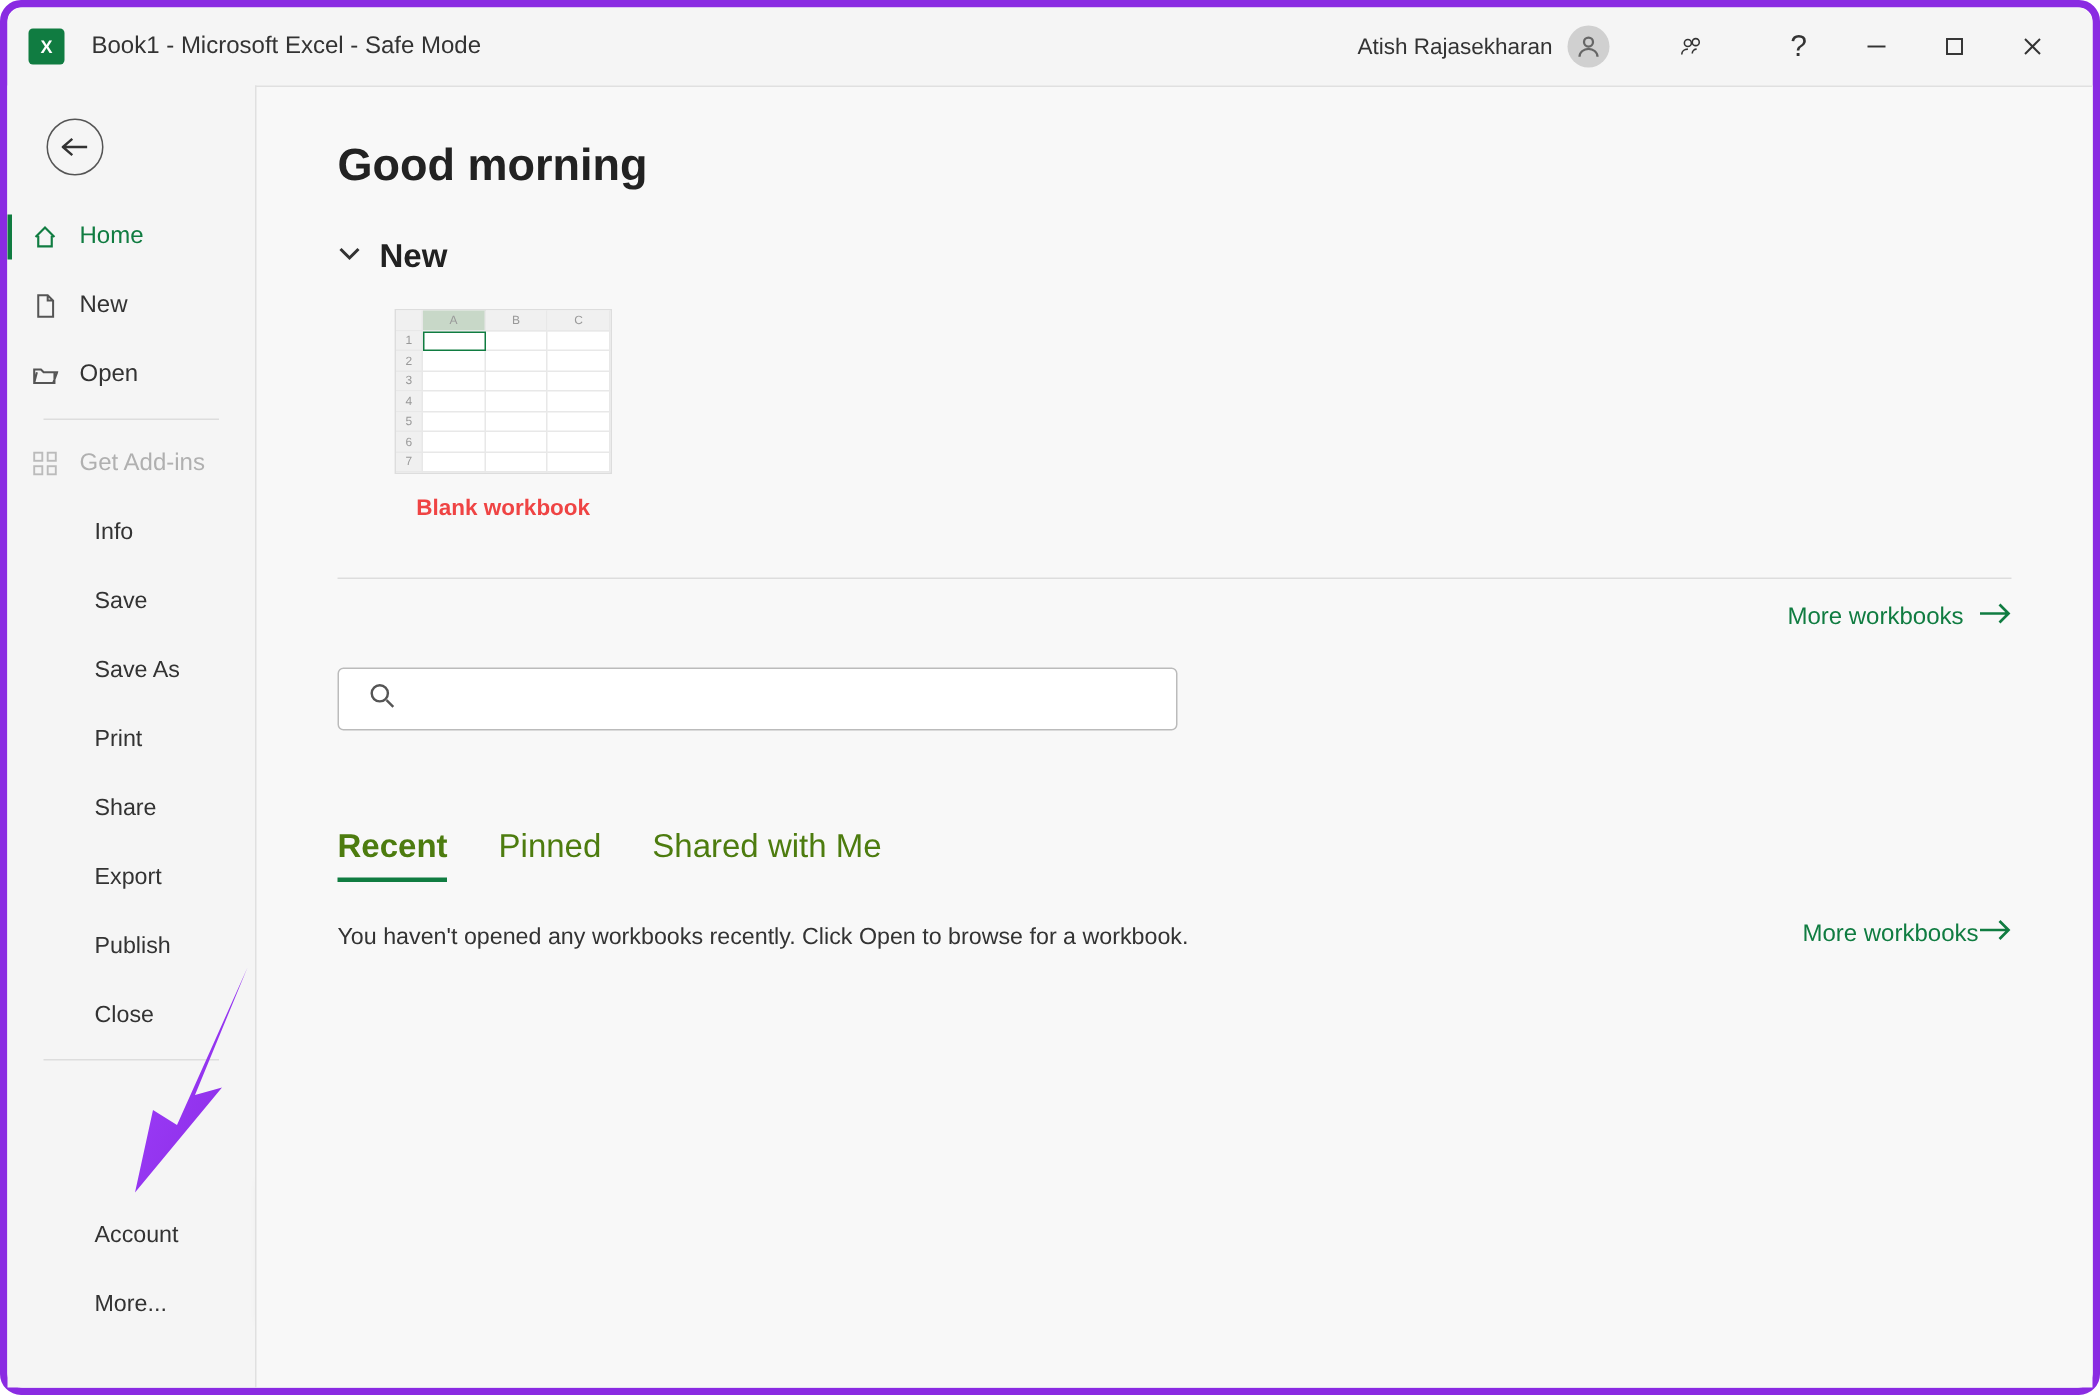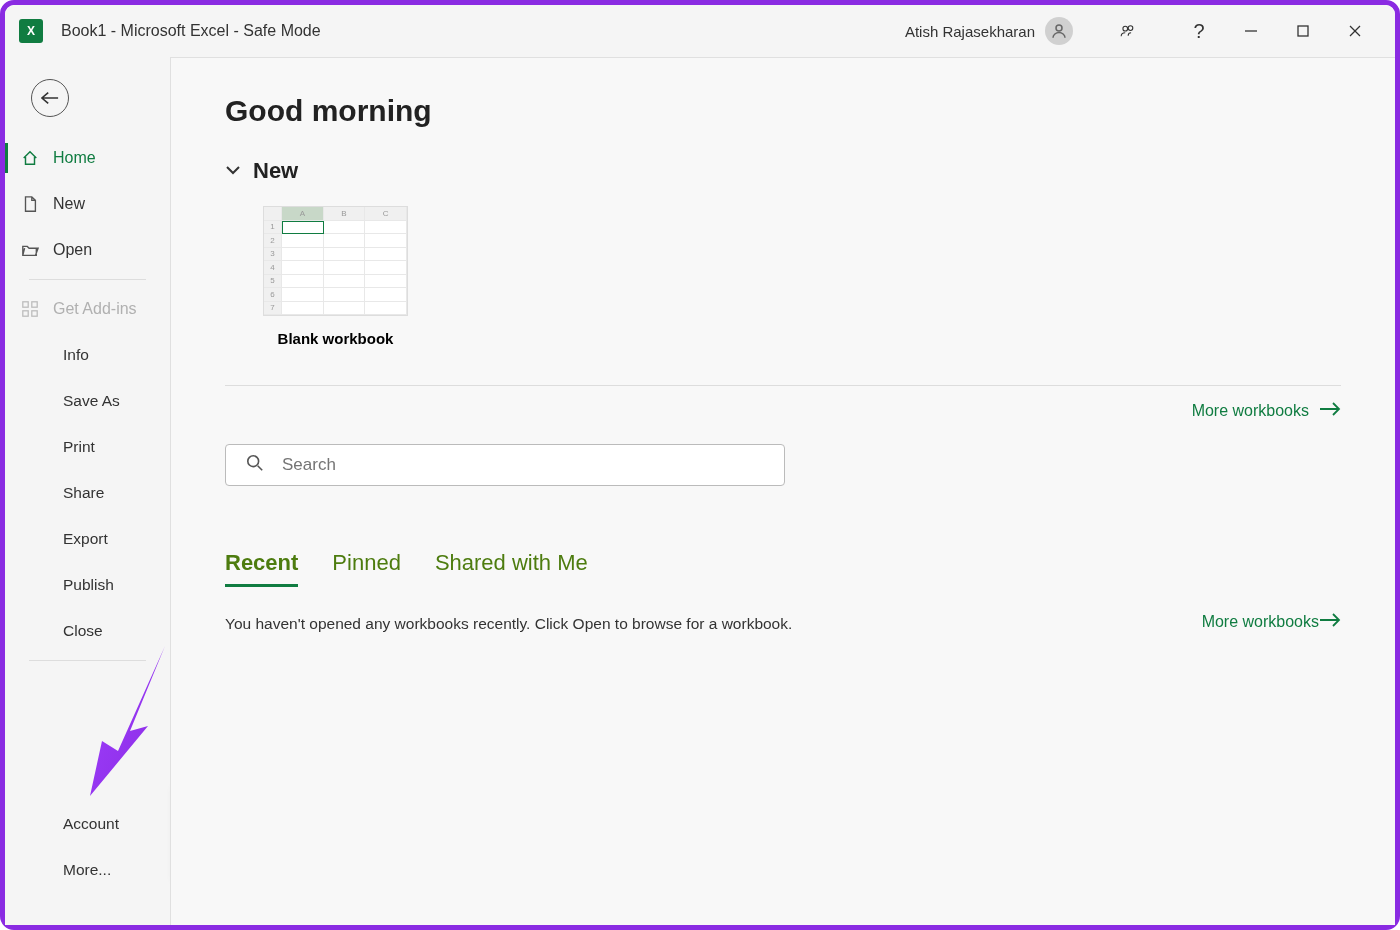--- a/index.html
+++ b/index.html
@@ -43,21 +43,21 @@
     .section-header .chev { margin-right: 12px; }
     .section-header h2 { font-size: 22px; font-weight: 600; color: #222; }
     
     .template-card { width: 145px; margin-left: 38px; cursor: pointer; }
     .template-thumb { width: 145px; height: 110px; background: #fff; border: 1px solid #ddd; position: relative; }
     .thumb-grid { display: grid; grid-template-columns: 18px 1fr 1fr 1fr; grid-template-rows: repeat(8, 1fr); width: 100%; height: 100%; }
     .thumb-cell { border-right: 1px solid #e8e8e8; border-bottom: 1px solid #e8e8e8; font-size: 8px; color: #999; display: flex; align-items: center; justify-content: center; }
     .thumb-cell.header { background: #f0f0f0; font-weight: 500; }
     .thumb-cell.sel { border: 1.5px solid #107c41; background: #fff; }
     .thumb-cell.selh { background: #c8d8c8; }
-    .template-label { text-align: center; margin-top: 14px; font-size: 15px; font-weight: 600; color: #000000; }
+    .template-label { text-align: center; margin-top: 14px; font-size: 15px; font-weight: 600; color: #ef4444; }
     
     .divider-line { height: 1px; background: #ddd; margin: 38px 0 16px; }
     .more-link { display: flex; align-items: center; justify-content: flex-end; gap: 10px; color: #107c41; font-size: 16px; font-weight: 500; cursor: pointer; margin-bottom: 24px; }
     
     .search-box { width: 560px; height: 42px; background: #fff; border: 1px solid #bbb; border-radius: 4px; display: flex; align-items: center; padding: 0 20px; margin-bottom: 35px; }
     .search-box svg { width: 18px; height: 18px; margin-right: 18px; }
     .search-box input { border: none; outline: none; flex: 1; font-size: 17px; color: #555; background: transparent; }
     
     .tabs { display: flex; gap: 34px; margin-bottom: 28px; }
     .tab { font-size: 22px; color: #4d7c0f; padding-bottom: 8px; cursor: pointer; margin-top: 29px; }
@@ -151,20 +151,23 @@
               <rect x="2" y="12" width="6" height="6"></rect>
               <rect x="12" y="12" width="6" height="6"></rect>
             </svg>
           </span>
         <span>Get Add-ins</span>
       </div>
       <div class="nav-item indent">
           <span>Info</span>
         </div>
       <div class="nav-item indent">
+          <span>Save</span>
+        </div>
+      <div class="nav-item indent">
           <span>Save As</span>
         </div>
       <div class="nav-item indent">
           <span>Print</span>
         </div>
       <div class="nav-item indent">
           <span>Share</span>
         </div>
       <div class="nav-item indent">
           <span>Export</span>
@@ -265,21 +268,20 @@
         <span><svg width="22" height="14" viewBox="0 0 22 14" fill="none" stroke="#107c41" stroke-width="1.8">
               <path d="M1 7 H20 M14 1 L20 7 L14 13"></path>
             </svg></span>
       </div>
 
       <div class="search-box">
         <span><svg viewBox="0 0 20 20" fill="none" stroke="#555" stroke-width="1.8">
               <circle cx="8" cy="8" r="6"></circle>
               <line x1="13" y1="13" x2="18" y2="18"></line>
             </svg></span>
-        <input type="text" placeholder="Search" style="">
       </div>
 
       <div class="tabs">
         <div class="tab active"><span>Recent</span></div>
         <div class="tab"><span>Pinned</span></div>
         <div class="tab"><span>Shared with Me</span></div>
       </div>
 
       <div class="empty-msg">You haven't opened any workbooks recently. Click Open to browse for a workbook.</div>
 

